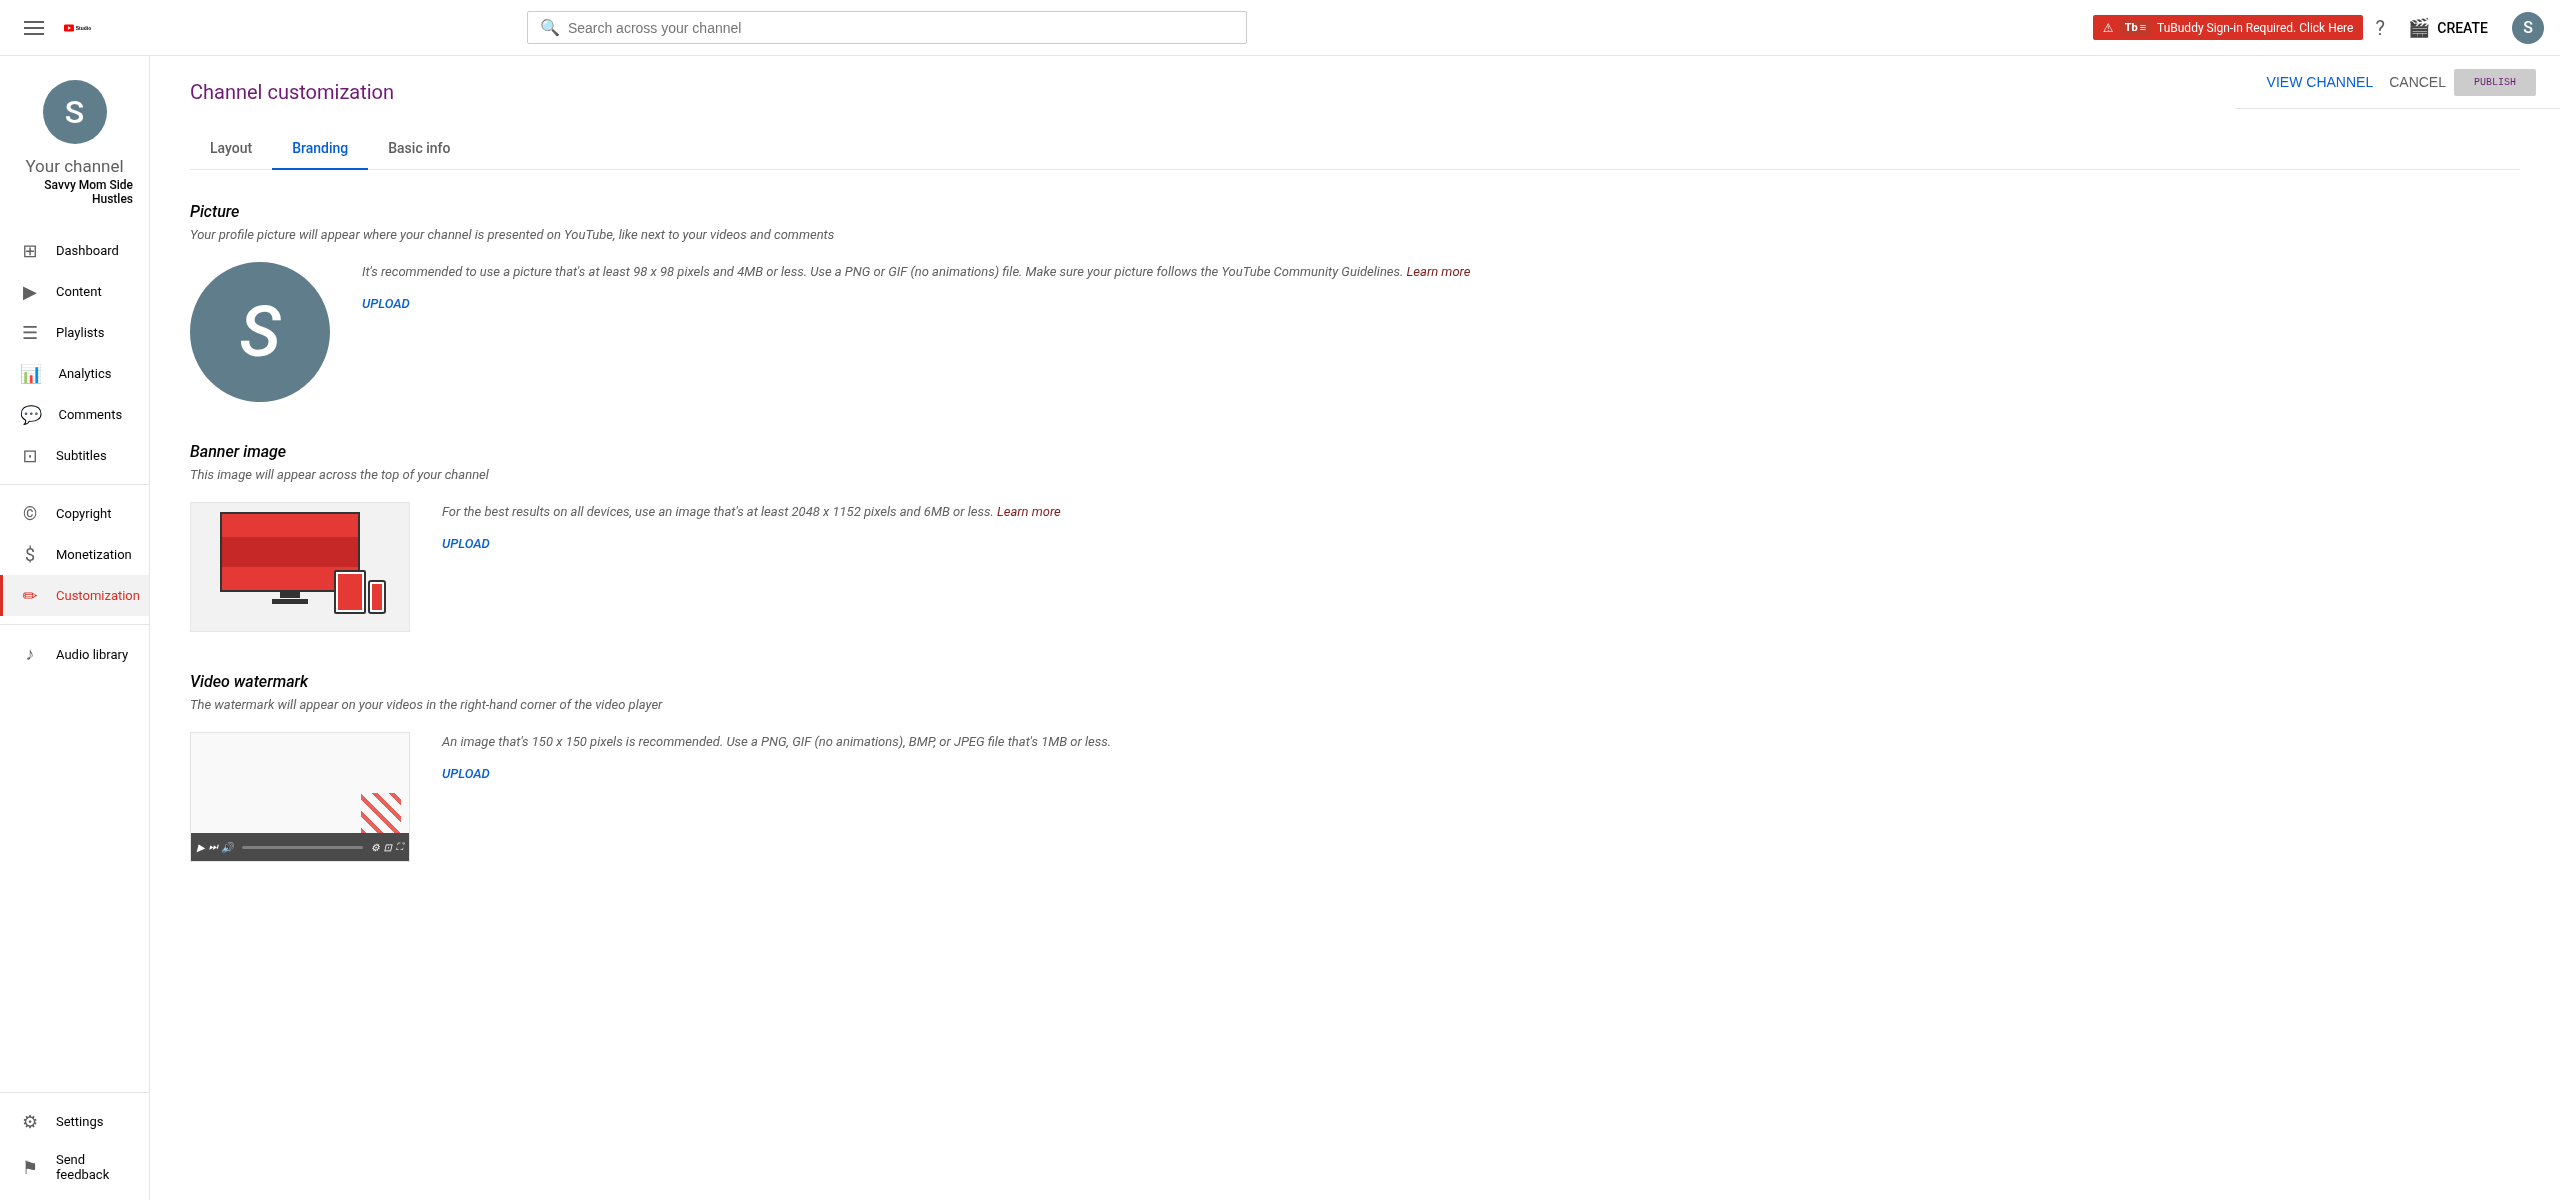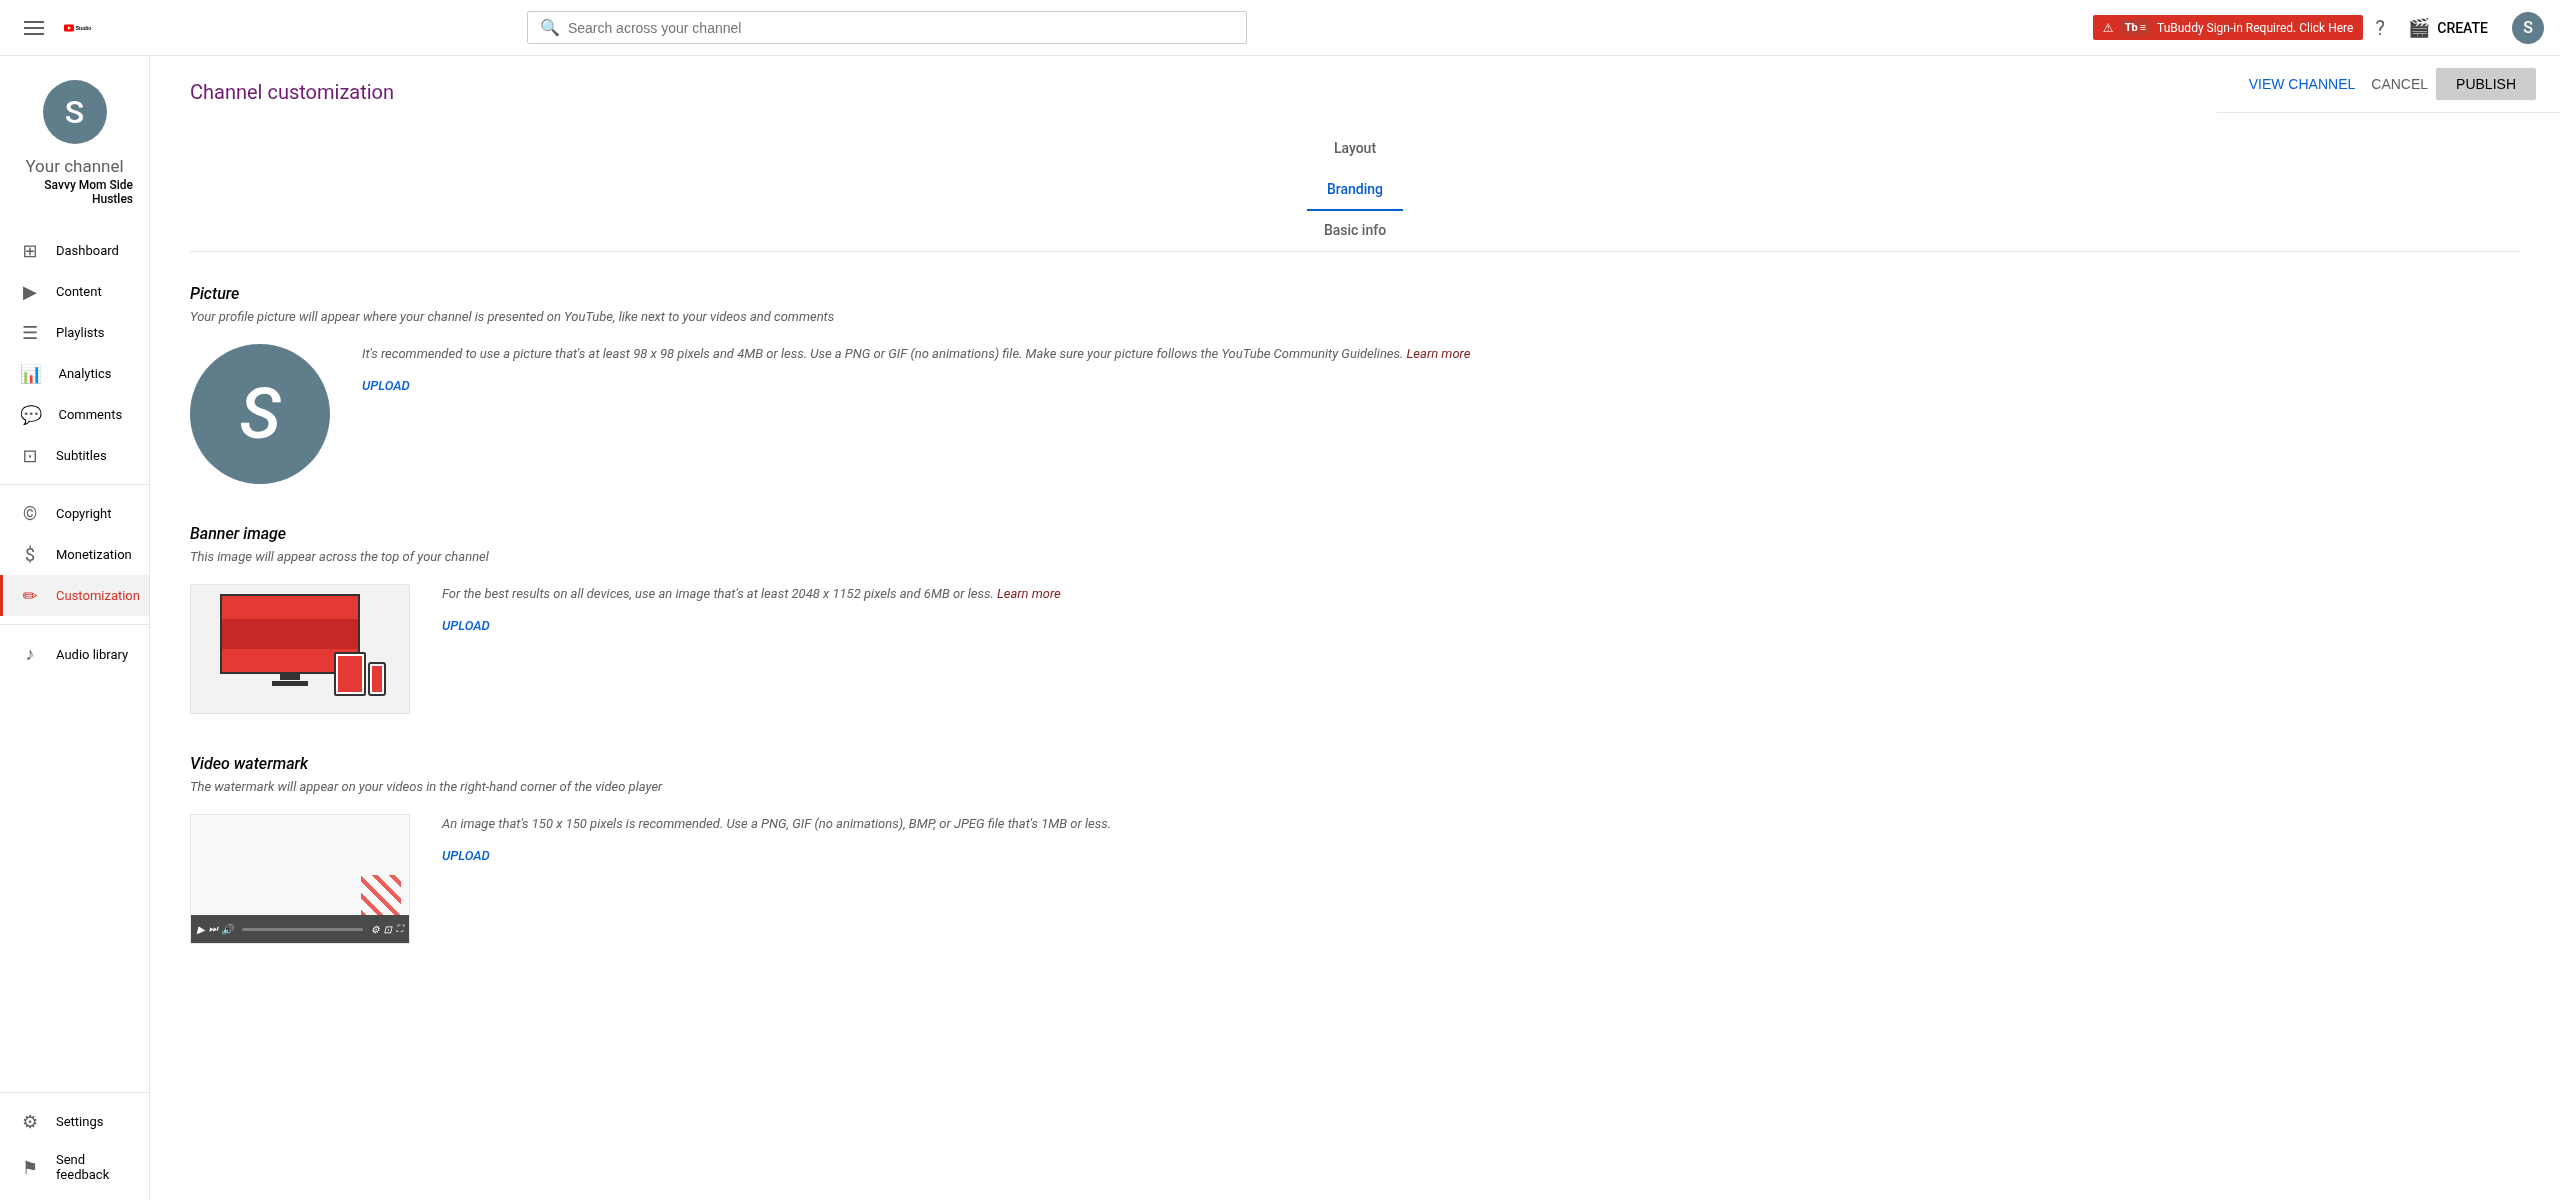--- a/index.html
+++ b/index.html
@@ -103,42 +103,42 @@
       min-height: calc(100vh - 56px);
     }
 
     .page-title {
       font-size: 20px; font-weight: 400; color: #701a75; margin-bottom: 24px;
     }
 
     
     .tabs {
       display: flex; align-items: center; gap: 0;
-      border-bottom: 1px solid #e5e5e5; margin-bottom: 32px; flex-direction: column;
+      border-bottom: 1px solid #e5e5e5; margin-bottom: 32px;
     }
     .tab {
       padding: 12px 20px; font-size: 14px; font-weight: 500;
       color: #606060; cursor: pointer; position: relative; border-bottom: 2px solid transparent;
       margin-bottom: -1px;
     }
     .tab.active { color: #065fd4; border-bottom: 2px solid #065fd4; }
 
     
     .action-bar {
       position: fixed; top: 56px; right: 0;
       display: flex; align-items: center; 
       padding: 12px 24px; background: #fff; z-index: 90;
       border-bottom: 1px solid #e5e5e5;
     }
     .btn-view { font-size: 14px; font-weight: 500; color: #065fd4; background: none; border: none; cursor: pointer; padding: 6px 8px; }
     .btn-cancel { font-size: 14px; font-weight: 500; color: #606060; background: none; border: none; cursor: pointer; padding: 6px 8px; }
     .btn-publish {
-      font-size: 14px; font-weight: 500; color: #000000;
+      font-size: 10px; font-weight: 500; color: #701a75;
       background: #065fd4; border: none; cursor: pointer;
-      padding: 8px 20px; border-radius: 2px;
+      padding: 8px 20px; border-radius: 2px; font-family: Liberation Mono, monospace;
     }
     .btn-publish:disabled { background: #ccc; cursor: default; }
 
     
     .section { margin-bottom: 40px; font-style: italic; }
     .section-title { font-size: 16px; font-weight: 500; margin-bottom: 6px; }
     .section-desc { font-size: 13px; color: #606060; margin-bottom: 20px; }
 
     .section-content {
       display: flex; gap: 32px; align-items: flex-start;

